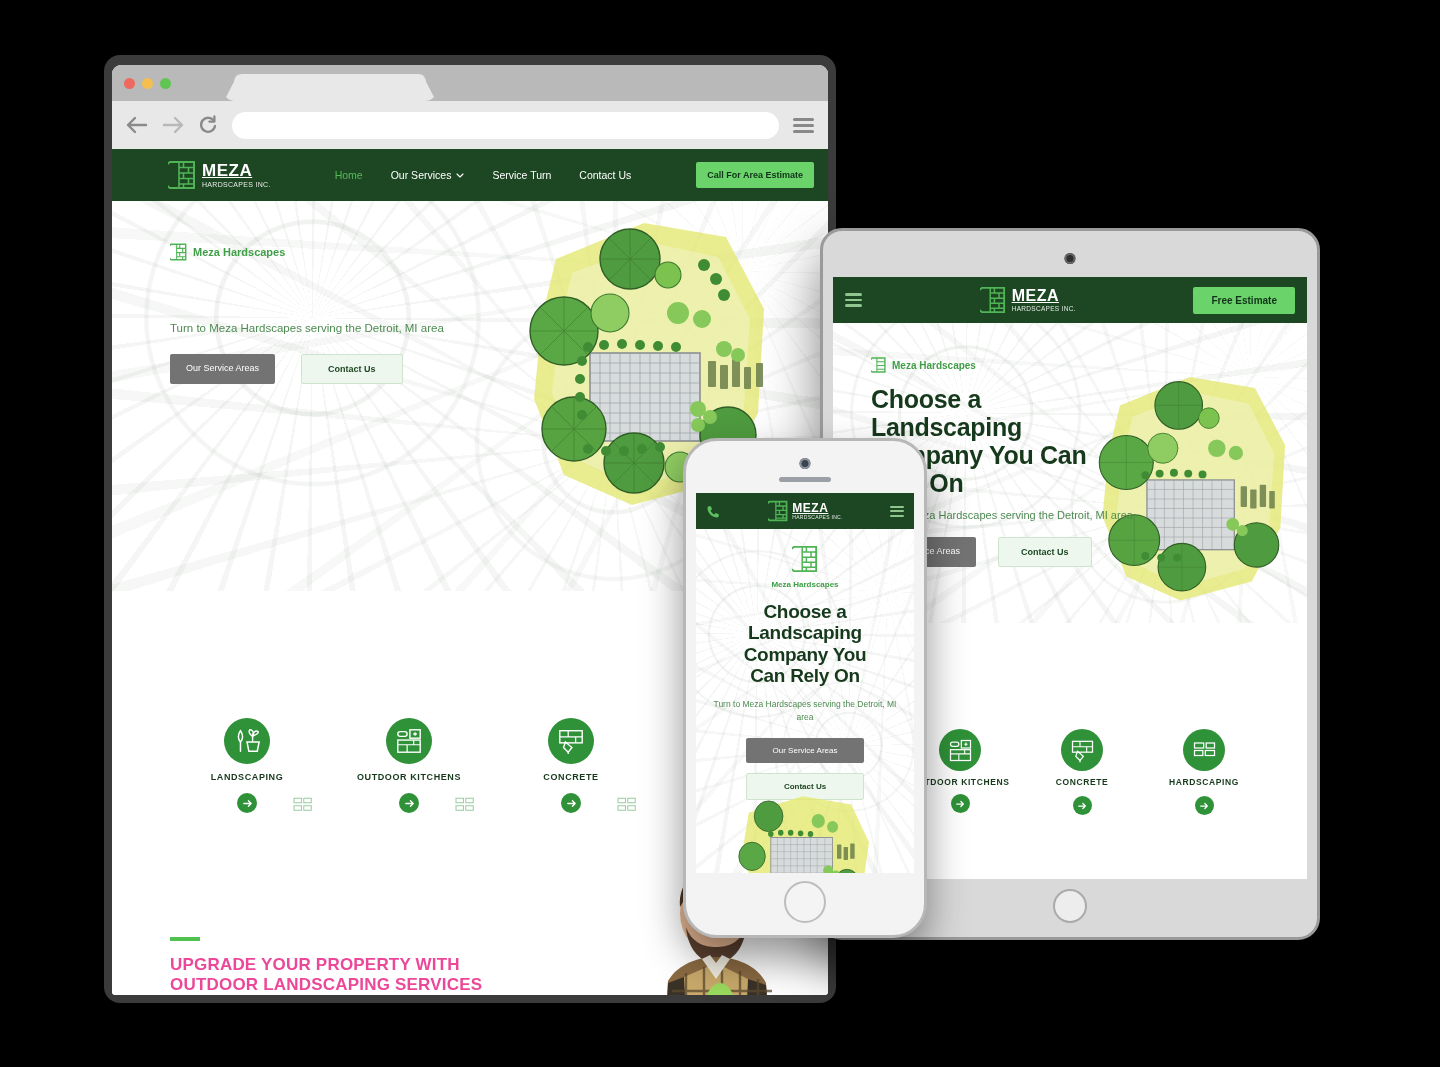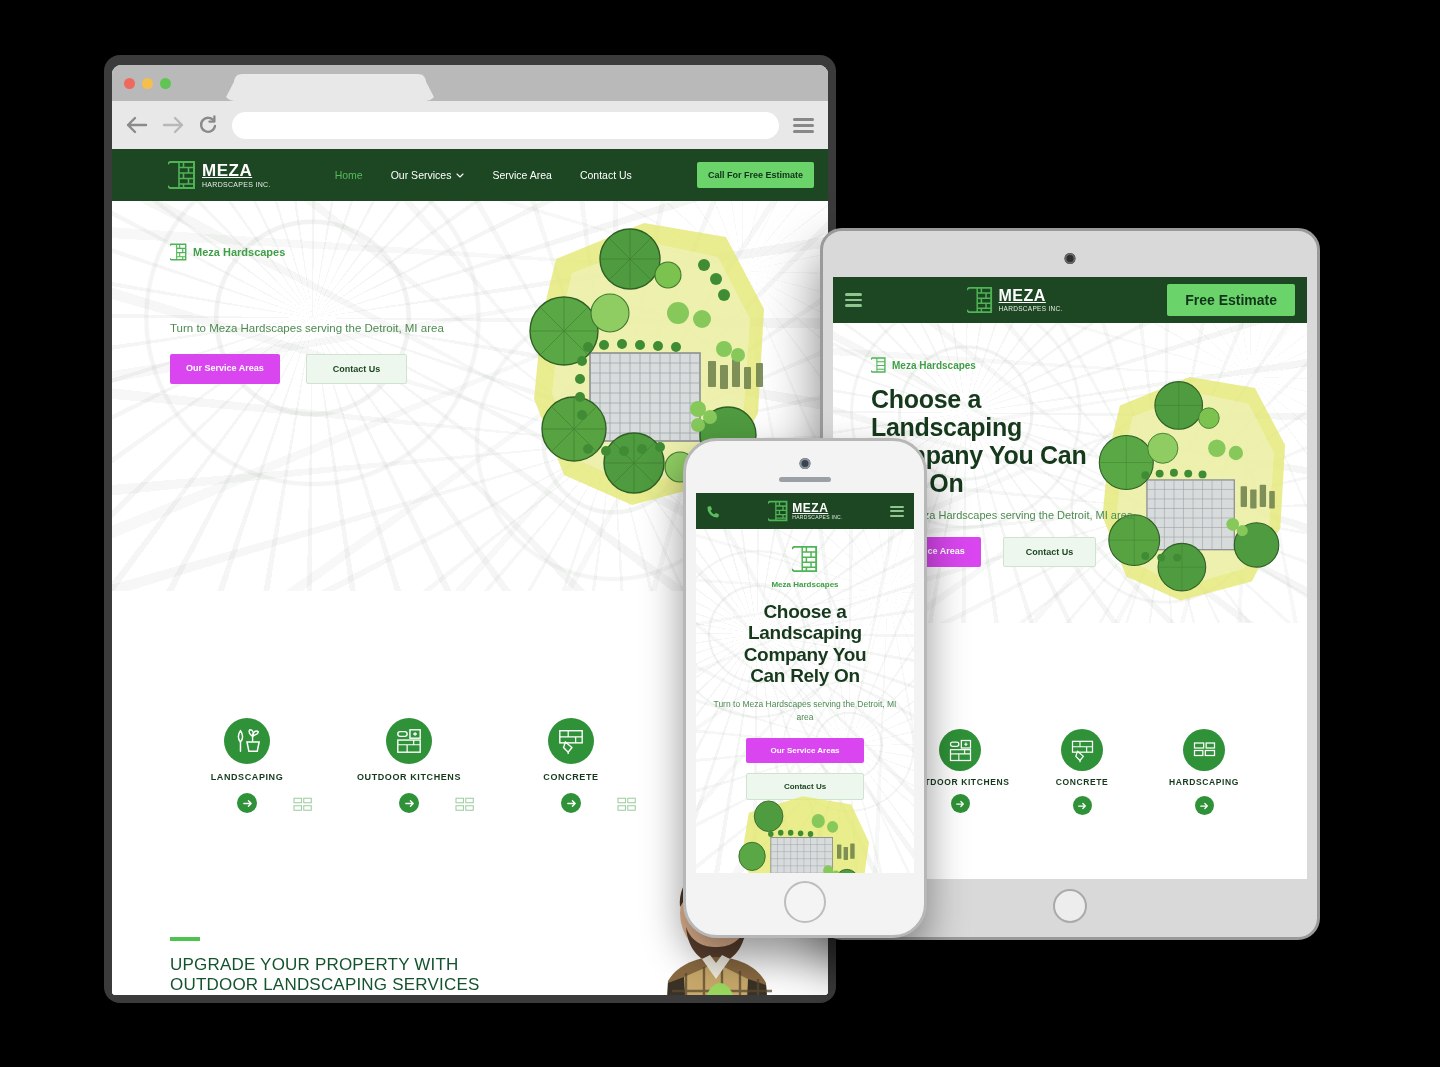--- a/index.html
+++ b/index.html
@@ -38,21 +38,21 @@
 
   .nav { display: flex; align-items: flex-start; }
   .nav a { color: #fff; text-decoration: none; white-space: nowrap; }
   .nav a.active { color: #57b85b; }
   .cta-lt { background: #6ad36a; color: #11331a; font-weight: 700; text-align: center; white-space: nowrap; }
 
   .hero { position: relative; background: #fff; overflow: hidden; }
   .eyebrow { display: flex; align-items: center; gap: 6px; color: #3f9e46; font-weight: 700; }
   .h1 { color: #16391c; font-weight: 700; line-height: 1.12; letter-spacing: -.3px; }
   .sub { color: #4d8a51; }
-  .btn-solid { background: #d946ef; color: #fff; font-weight: 700; text-align: center; white-space: nowrap; display:inline-block; }
+  .btn-solid { background: #737373; color: #fff; font-weight: 400; text-align: center; white-space: nowrap; display:inline-block; }
   .btn-ghost { background: #eef7ee; color: #1d4723; border: 1px solid #cfe4cf; font-weight: 700; text-align: center; white-space: nowrap; display:inline-block; }
 
   
   .plan { position: absolute; pointer-events: none; }
   .plan svg { display: block; width: 100%; height: 100%; }
 
   
   .services { position: relative; overflow: hidden; }
   .svc-photo {
     position: absolute; inset: 0;
@@ -72,21 +72,21 @@
     position: absolute; left: 50%; transform: translateX(-50%);
     background: #2f9138; border-radius: 50%; display: flex; align-items: center; justify-content: center;
   }
   .card .cname { color: #16391c; font-weight: 700; letter-spacing: .6px; }
   .card .arrow { background: #2f9138; border-radius: 50%; display: flex; align-items: center; justify-content: center; margin: 0 auto; }
   .card .brickwm { position: absolute; right: 6px; bottom: 4px; opacity: .5; }
 
   
   .upgrade { position: relative; background: #fff; }
   .rule { background: #4fc24f; }
-  .up-h { color: #14532d; font-weight: 400; letter-spacing: .2px; line-height: 1.18; }
+  .up-h { color: #ec4899; font-weight: 700; letter-spacing: .2px; line-height: 1.18; }
 
   
   .browser { position: absolute; left: 104px; top: 55px; width: 732px; height: 948px;
              background: #3b3b3b; border-radius: 16px; padding: 10px 8px 8px 8px;
              box-shadow: 0 26px 54px rgba(0,0,0,0.55); }
   .br-inner { width: 100%; height: 100%; background: #fff; border-radius: 9px 9px 4px 4px; overflow: hidden; position: relative; }
   .br-titlebar { height: 36px; background: #b9b9b9; display: flex; align-items: center; padding-left: 12px; position: relative; }
   .dot { width: 11px; height: 11px; border-radius: 50%; margin-right: 7px; }
   .d-r { background: #ee6a5f; } .d-y { background: #f4bf4f; } .d-g { background: #61c554; }
   .br-tab { position: absolute; left: 122px; bottom: 0; width: 192px; height: 27px; background: #e8e8e8;
@@ -178,25 +178,25 @@
             </div>
 
             <nav class="nav" style="margin-left:64px; gap:28px; font-size:10.5px;">
               <a class="active" href="#">Home</a>
               <a href="#" style="display:flex;align-items:center;gap:5px;">
                 <span>Our Services</span>
                 <svg width="8" height="5" viewBox="0 0 8 5">
                   <path d="M1 1 L4 4 L7 1" stroke="#fff" stroke-width="1.1" fill="none" stroke-linecap="round" stroke-linejoin="round"></path>
                 </svg>
               </a>
-              <a href="#">Service Area</a>
+              <a href="#">Service Turn</a>
               <a href="#">Contact Us</a>
             </nav>
 
-            <button class="cta-lt" style="margin-left:auto; font-size:9px; padding:8px 11px; border:none; border-radius:2px; font-family:inherit;">Call For Free Estimate</button>
+            <button class="cta-lt" style="margin-left:auto; font-size:9px; padding:8px 11px; border:none; border-radius:2px; font-family:inherit;">Call For Area Estimate</button>
           </div>
 
           <div class="hero" style="height:390px;">
             <div class="botanical"></div>
 
             <div class="plan" style="right:44px; top:12px; width:272px; height:318px;">
               <svg viewBox="0 0 272 318" preserveAspectRatio="none">
                 <path d="M44 46 L132 10 L214 24 L252 96 L246 200 L210 268 L120 292 L52 262 L22 186 L30 104 Z" fill="#e3e86f" opacity="0.78"></path>
                 <path d="M60 60 L140 30 L206 44 L238 106 L232 196 L200 252 L124 274 L64 246 L40 180 L48 110 Z" fill="#f2f4c2" opacity="0.6"></path>
                 <rect x="78" y="140" width="110" height="88" fill="#d8dbdc" stroke="#8a8f92" stroke-width="1.6"></rect>
@@ -477,21 +477,21 @@
                 <path d="M11 2 V28"></path>
                   <path d="M11 7.5 H26 M11 13 H26 M11 18.5 H26 M11 24 H26"></path>
                 <path d="M15.5 2 V7.5 M20.5 7.5 V13 M15.5 13 V18.5 M20.5 18.5 V24 M15.5 24 V28"></path>
               </g>
             </svg>
             <div class="logo-txt">
               <span class="logo-main" style="font-size:16px;">MEZA</span>
               <span class="logo-sub" style="font-size:6.5px; margin-top:2px;">HARDSCAPES INC.</span>
             </div>
           </div>
-          <button class="cta-lt" style="font-size:14px; padding:8px 18px; border:none; border-radius:2px; font-family:inherit;">Free Estimate</button>
+          <button class="cta-lt" style="font-size:10px; padding:8px 18px; border:none; border-radius:2px; font-family:inherit;">Free Estimate</button>
         </div>
 
         <div class="hero" style="height:300px;">
           <div class="botanical"></div>
 
           <div class="plan" style="right:6px; top:46px; width:216px; height:252px;">
             <svg viewBox="0 0 272 318" preserveAspectRatio="none">
               <path d="M44 46 L132 10 L214 24 L252 96 L246 200 L210 268 L120 292 L52 262 L22 186 L30 104 Z" fill="#e3e86f" opacity="0.78"></path>
               <path d="M60 60 L140 30 L206 44 L238 106 L232 196 L200 252 L124 274 L64 246 L40 180 L48 110 Z" fill="#f2f4c2" opacity="0.6"></path>
               <rect x="78" y="140" width="110" height="88" fill="#d8dbdc" stroke="#8a8f92" stroke-width="1.6"></rect>

